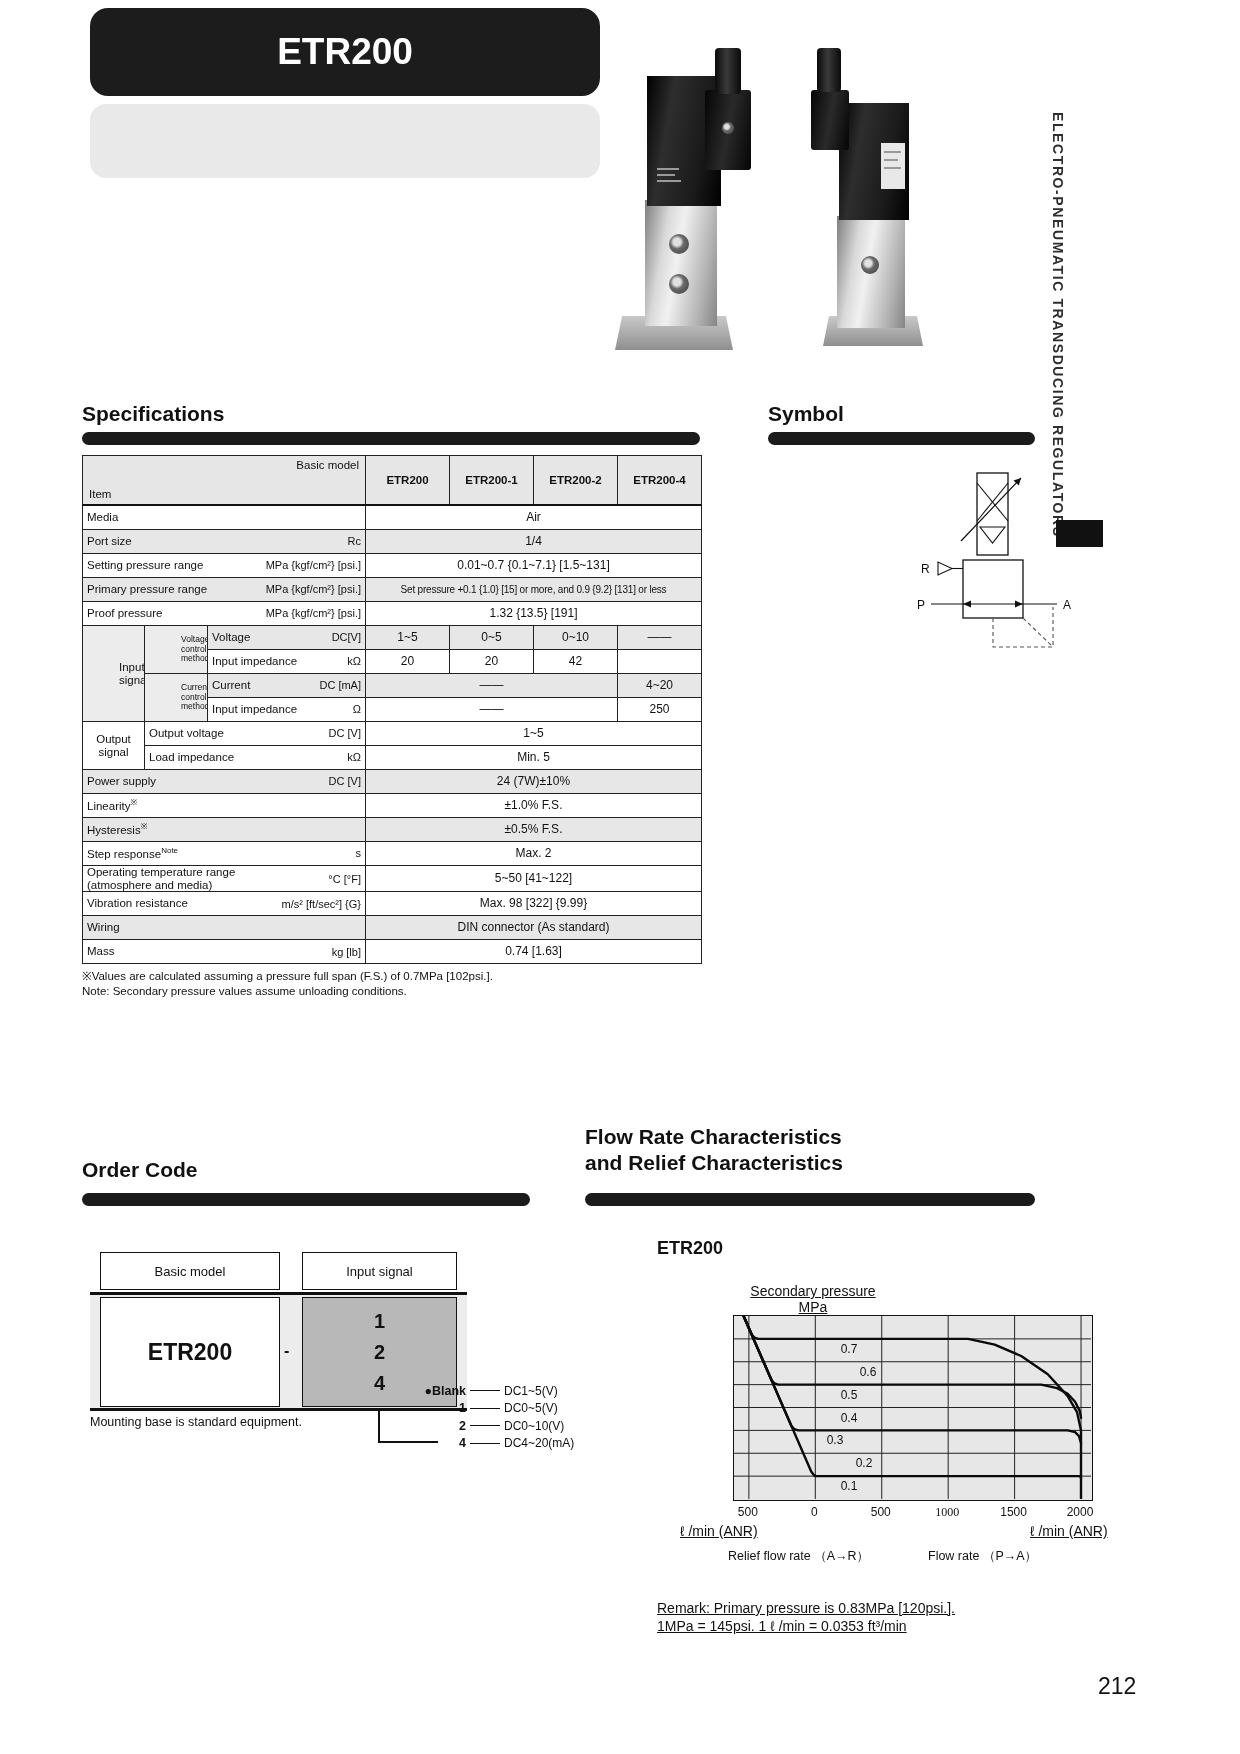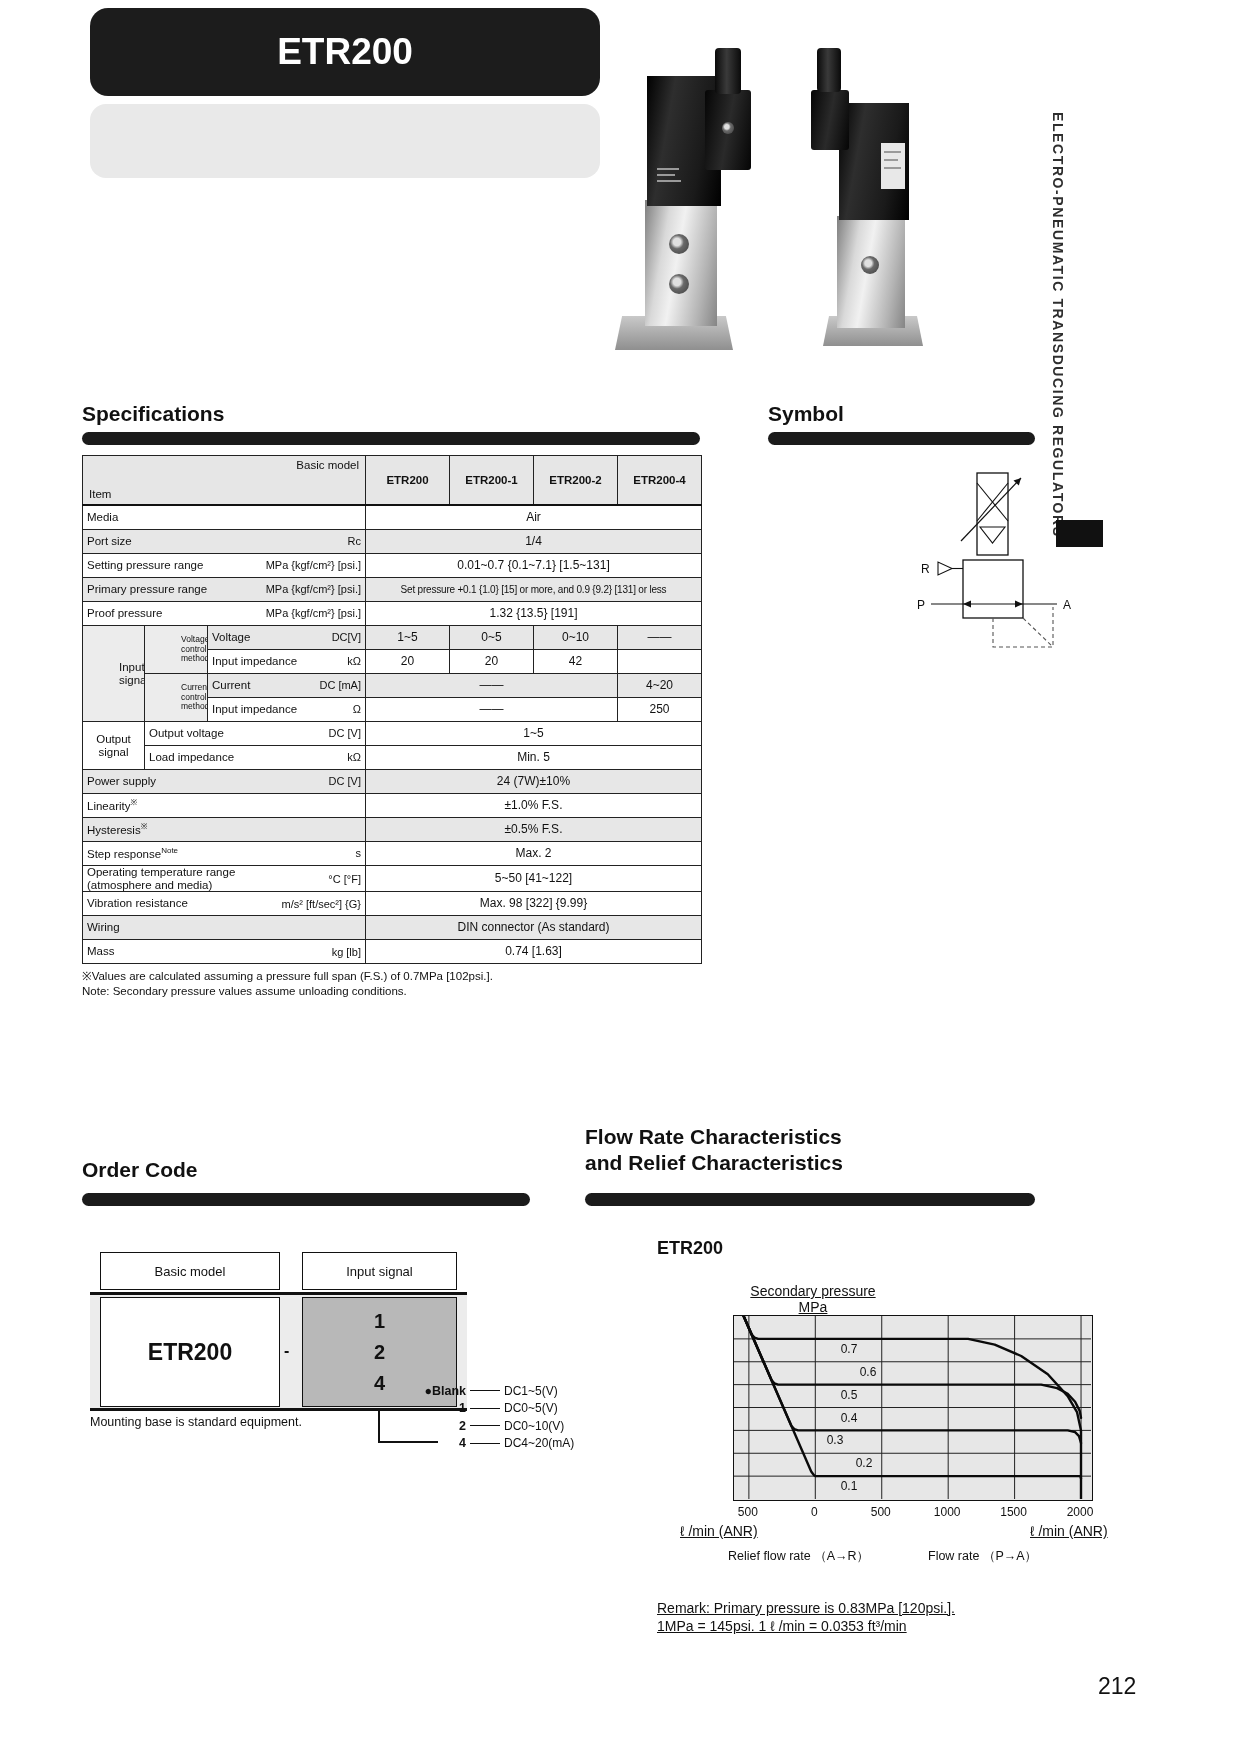--- a/index.html
+++ b/index.html
@@ -427,21 +427,21 @@
         <span class="ylab" style="left: 115px; top: 94.5px;">0.4</span>
         <span class="ylab" style="left: 101px; top: 117.375px;">0.3</span>
         <span class="ylab" style="left: 130px; top: 140.25px;">0.2</span>
         <span class="ylab" style="left: 115px; top: 163.125px;">0.1</span>
       </div>
   </div>
   <div class="abs" style="left:733px;top:1505px;width:360px;height:16px;" id="xticks">
       <span class="xtick" style="left: 14.8805px; top: 0px;">500</span>
       <span class="xtick" style="left: 81.3115px; top: 0px;">0</span>
       <span class="xtick" style="left: 147.742px; top: 0px;">500</span>
-      <span class="xtick" style="left: 214.173px; top: 0px;">1000</span>
+      <span class="xtick" style="left: 214.173px; top: 0px; font-family: Liberation Serif, serif;">1000</span>
       <span class="xtick" style="left: 280.604px; top: 0px;">1500</span>
       <span class="xtick" style="left: 347.035px; top: 0px;">2000</span>
     </div>
   <div class="abs txt12" style="left:680px;top:1523px;">ℓ /min (ANR)</div>
   <div class="abs txt12" style="left:1030px;top:1523px;">ℓ /min (ANR)</div>
   <div class="abs txt125" style="left:728px;top:1548px;">Relief flow rate （A→R）</div>
   <div class="abs txt125" style="left:928px;top:1548px;">Flow rate （P→A）</div>
   <div class="abs txt12" style="left:657px;top:1600px;">Remark: Primary pressure is 0.83MPa [120psi.].</div>
   <div class="abs txt12" style="left:657px;top:1618px;">1MPa = 145psi.   1 ℓ /min = 0.0353 ft³/min</div>
 

